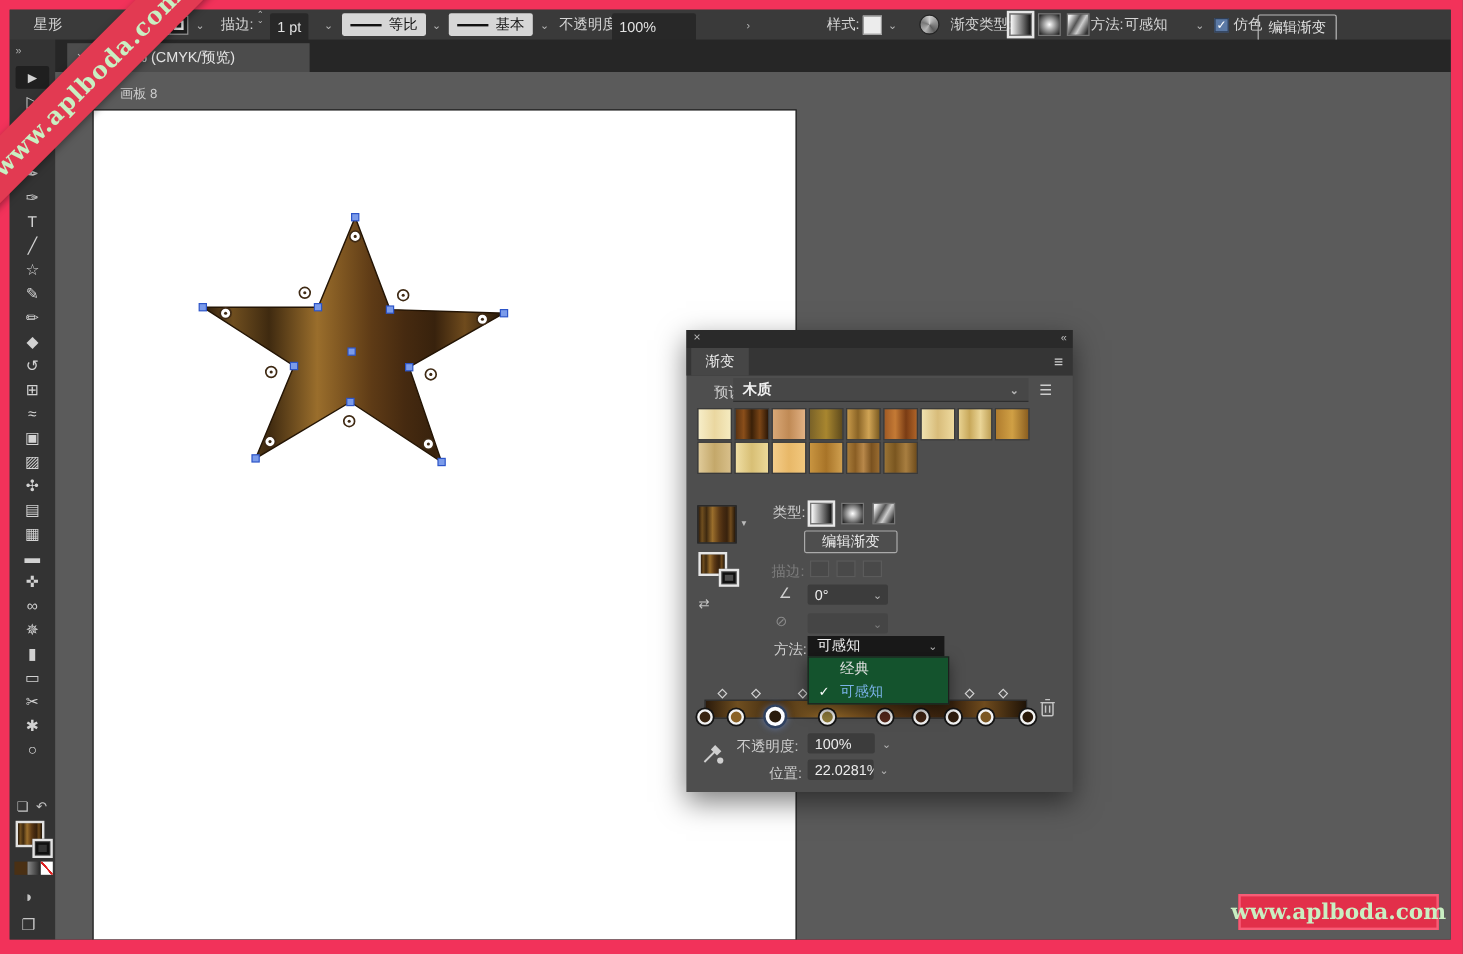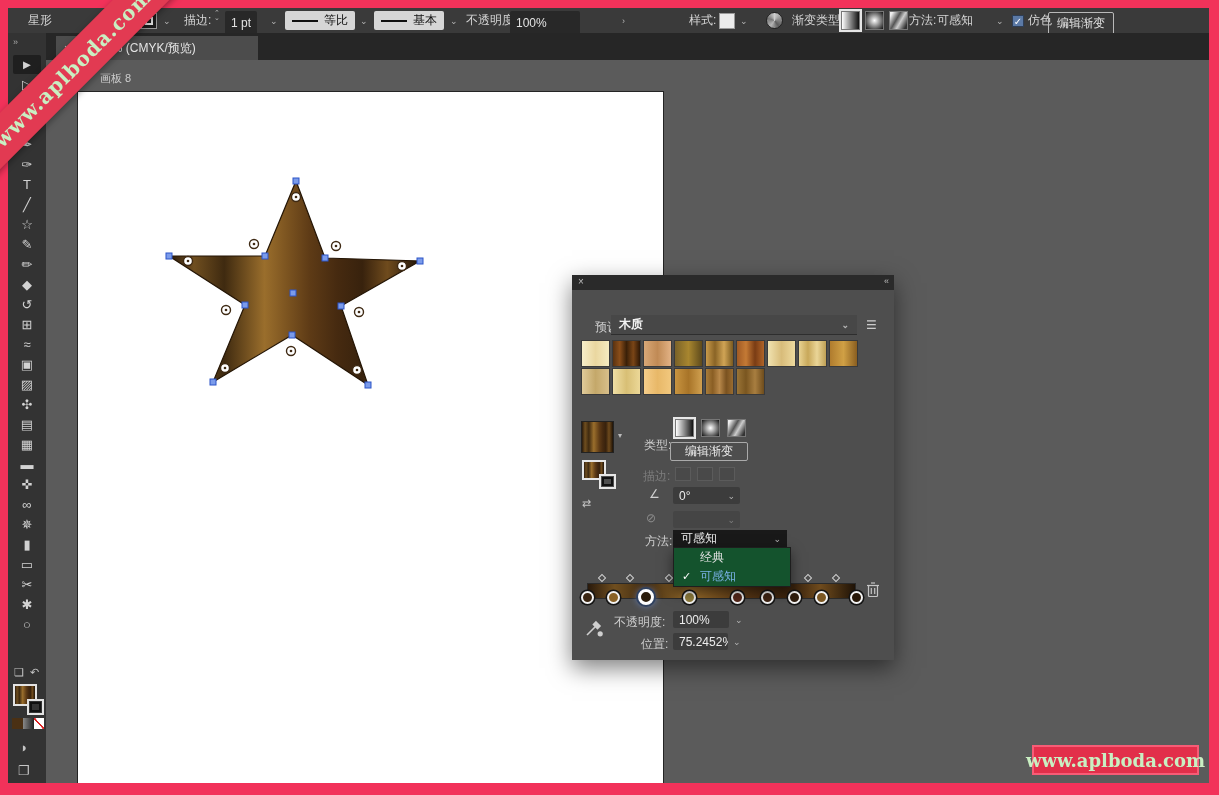--- a/index.html
+++ b/index.html
@@ -278,20 +278,24 @@
           <rect x="114" y="95" width="6" height="6"></rect>
       </g>
       <rect x="142" y="132" width="6" height="6" fill="#7b9bea" stroke="#2d55c8"></rect>
     </svg>
 
     <div class="panel">
       <div class="panel-header">
         <span class="x">×</span>
         <span class="collapse">«</span>
       </div>
+      <div class="panel-tabrow">
+        <div class="panel-tab">渐变</div>
+        <span class="panel-menu-ic">≡</span>
+      </div>
 
       <div class="p-label" style="left:23px; top:44px">预设:</div>
       <div class="preset-combo">
         <span>木质</span>
           <span class="chev">⌄</span>
       </div>
       <span class="listview-ic">☰</span>
 
       <div class="swrow" style="top:65px" id="swrow1">
           <span class="psw" style="background: linear-gradient(90deg, rgb(247, 238, 201), rgb(234, 215, 160), rgb(245, 235, 192));"></span>
@@ -312,21 +316,21 @@
           <span class="psw" style="background: linear-gradient(90deg, rgb(168, 124, 58), rgb(138, 94, 36), rgb(184, 136, 74), rgb(122, 82, 32), rgb(154, 108, 48));"></span>
           <span class="psw" style="background: linear-gradient(90deg, rgb(154, 116, 54), rgb(122, 86, 32), rgb(168, 126, 64), rgb(110, 76, 28));"></span>
         </div>
 
       <div class="grad-thumb" style="background: linear-gradient(90deg, rgb(42, 26, 11) 0%, rgb(111, 78, 31) 10%, rgb(63, 42, 16) 22%, rgb(154, 110, 44) 38%, rgb(124, 84, 32) 47%, rgb(94, 59, 22) 56%, rgb(70, 42, 16) 67%, rgb(56, 34, 13) 77%, rgb(111, 75, 29) 87%, rgb(31, 19, 7) 100%);"></div>
       <span class="thumb-chev">▾</span>
       <div class="pfill" style="background: linear-gradient(90deg, rgb(42, 26, 11) 0%, rgb(111, 78, 31) 10%, rgb(63, 42, 16) 22%, rgb(154, 110, 44) 38%, rgb(124, 84, 32) 47%, rgb(94, 59, 22) 56%, rgb(70, 42, 16) 67%, rgb(56, 34, 13) 77%, rgb(111, 75, 29) 87%, rgb(31, 19, 7) 100%);"></div>
       <div class="pstroke"></div>
       <span class="reverse-ic">⇄</span>
 
-      <div class="p-label" style="left:72px; top:162px">类型:</div>
+      <div class="p-label" style="left:72px; top:144px">类型:</div>
       <span class="type-btn gt-linear sel" style="left:103px"></span>
       <span class="type-btn gt-radial" style="left:129px"></span>
       <span class="type-btn gt-free" style="left:155px"></span>
       <div class="p-editgrad">编辑渐变</div>
 
       <div class="p-label dis" style="left:71px; top:193px">描边:</div>
       <span class="stroke-mini" style="left:103px"></span>
       <span class="stroke-mini" style="left:125px"></span>
       <span class="stroke-mini" style="left:147px"></span>
 
@@ -395,21 +399,21 @@
           <circle cx="16.2" cy="15.8" r="2.6" fill="#cfcfcf" stroke="none"></circle>
         </g>
       </svg>
       <div class="p-label" style="left:42px; top:339px">不透明度:</div>
       <div class="p-box op-box">
           <span>100%</span>
         </div>
       <span class="after-chev" style="left:163px; top:340px">⌄</span>
       <div class="p-label" style="left:69px; top:361px">位置:</div>
       <div class="p-box loc-box">
-          <span>75.2452%</span>
+          <span>22.0281%</span>
         </div>
       <span class="after-chev" style="left:161px; top:362px">⌄</span>
     </div>
   </div>
 </div>
 
 <div class="ribbon">
     <span>www.aplboda.com</span>
   </div>
 <div class="badge">

